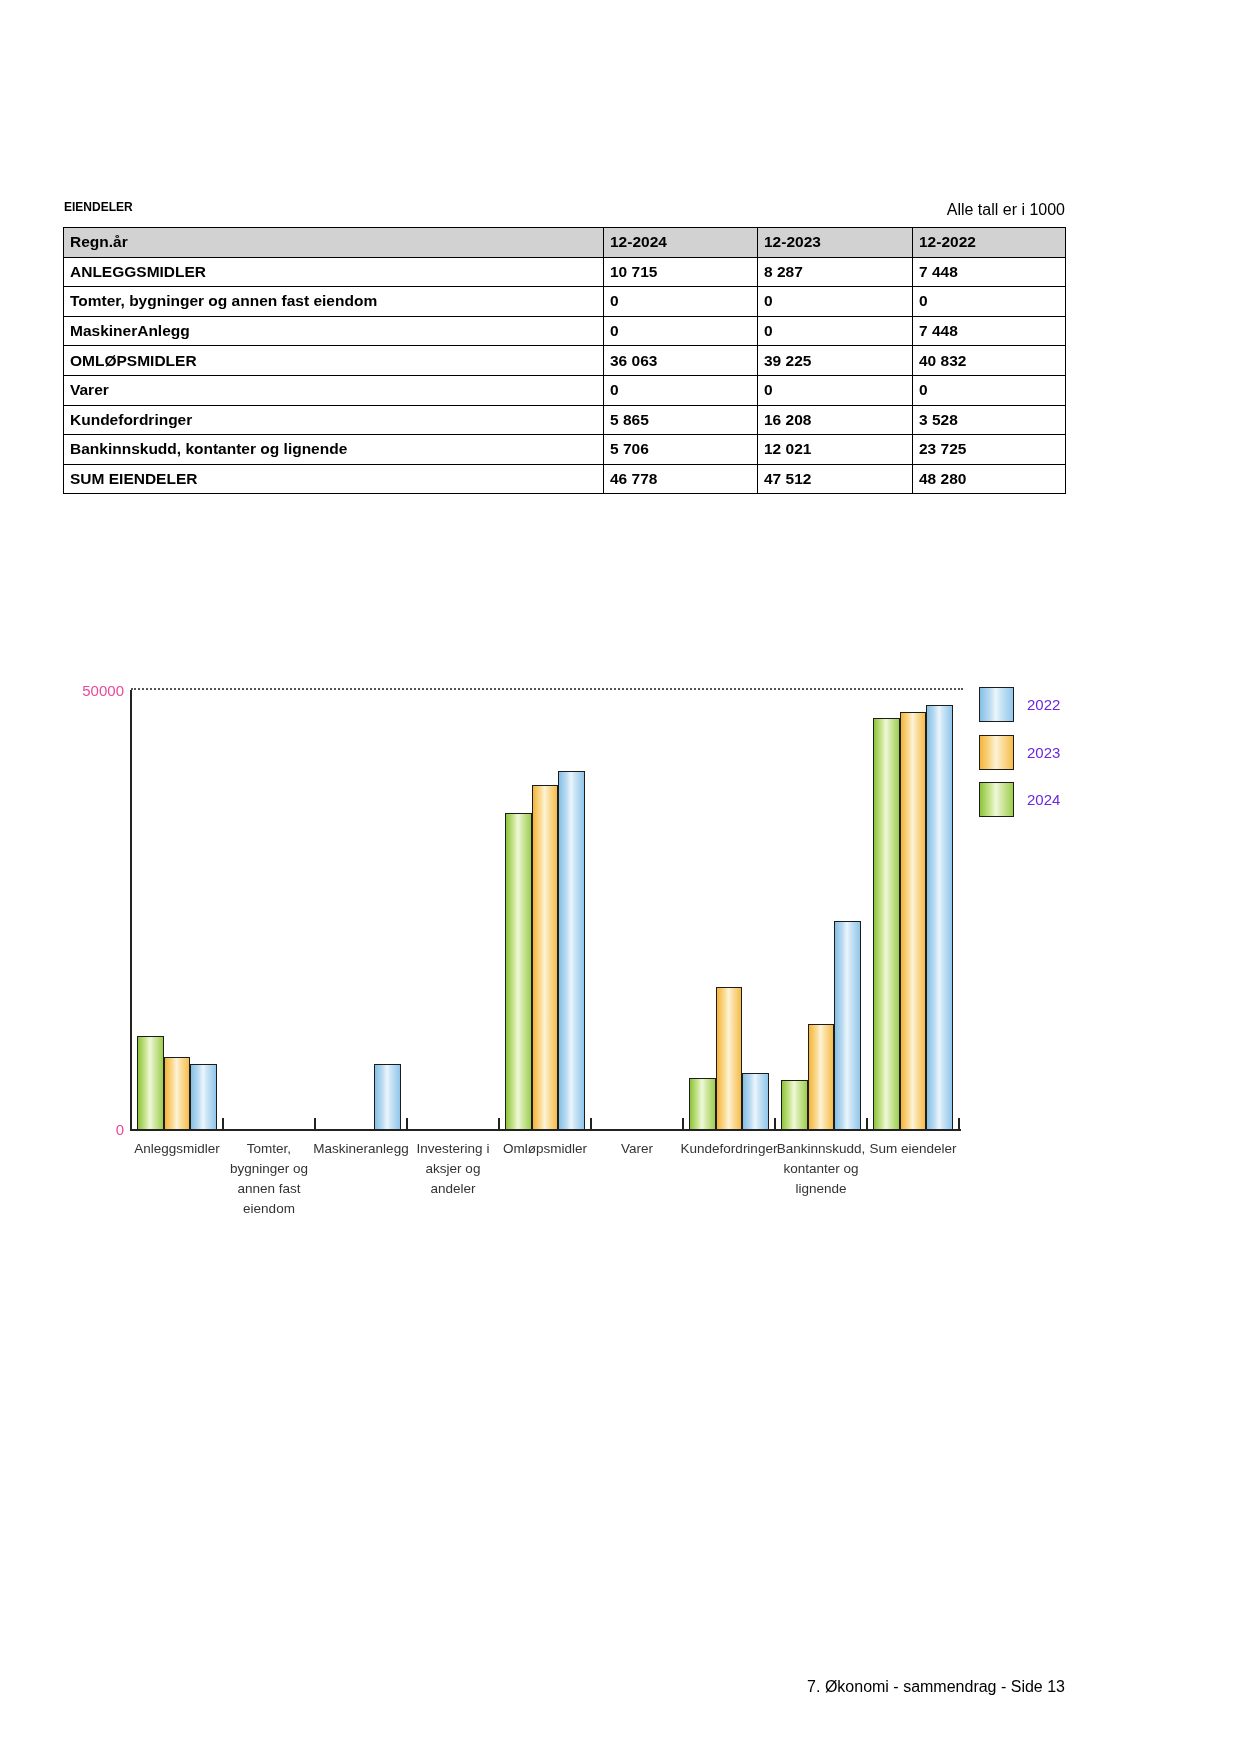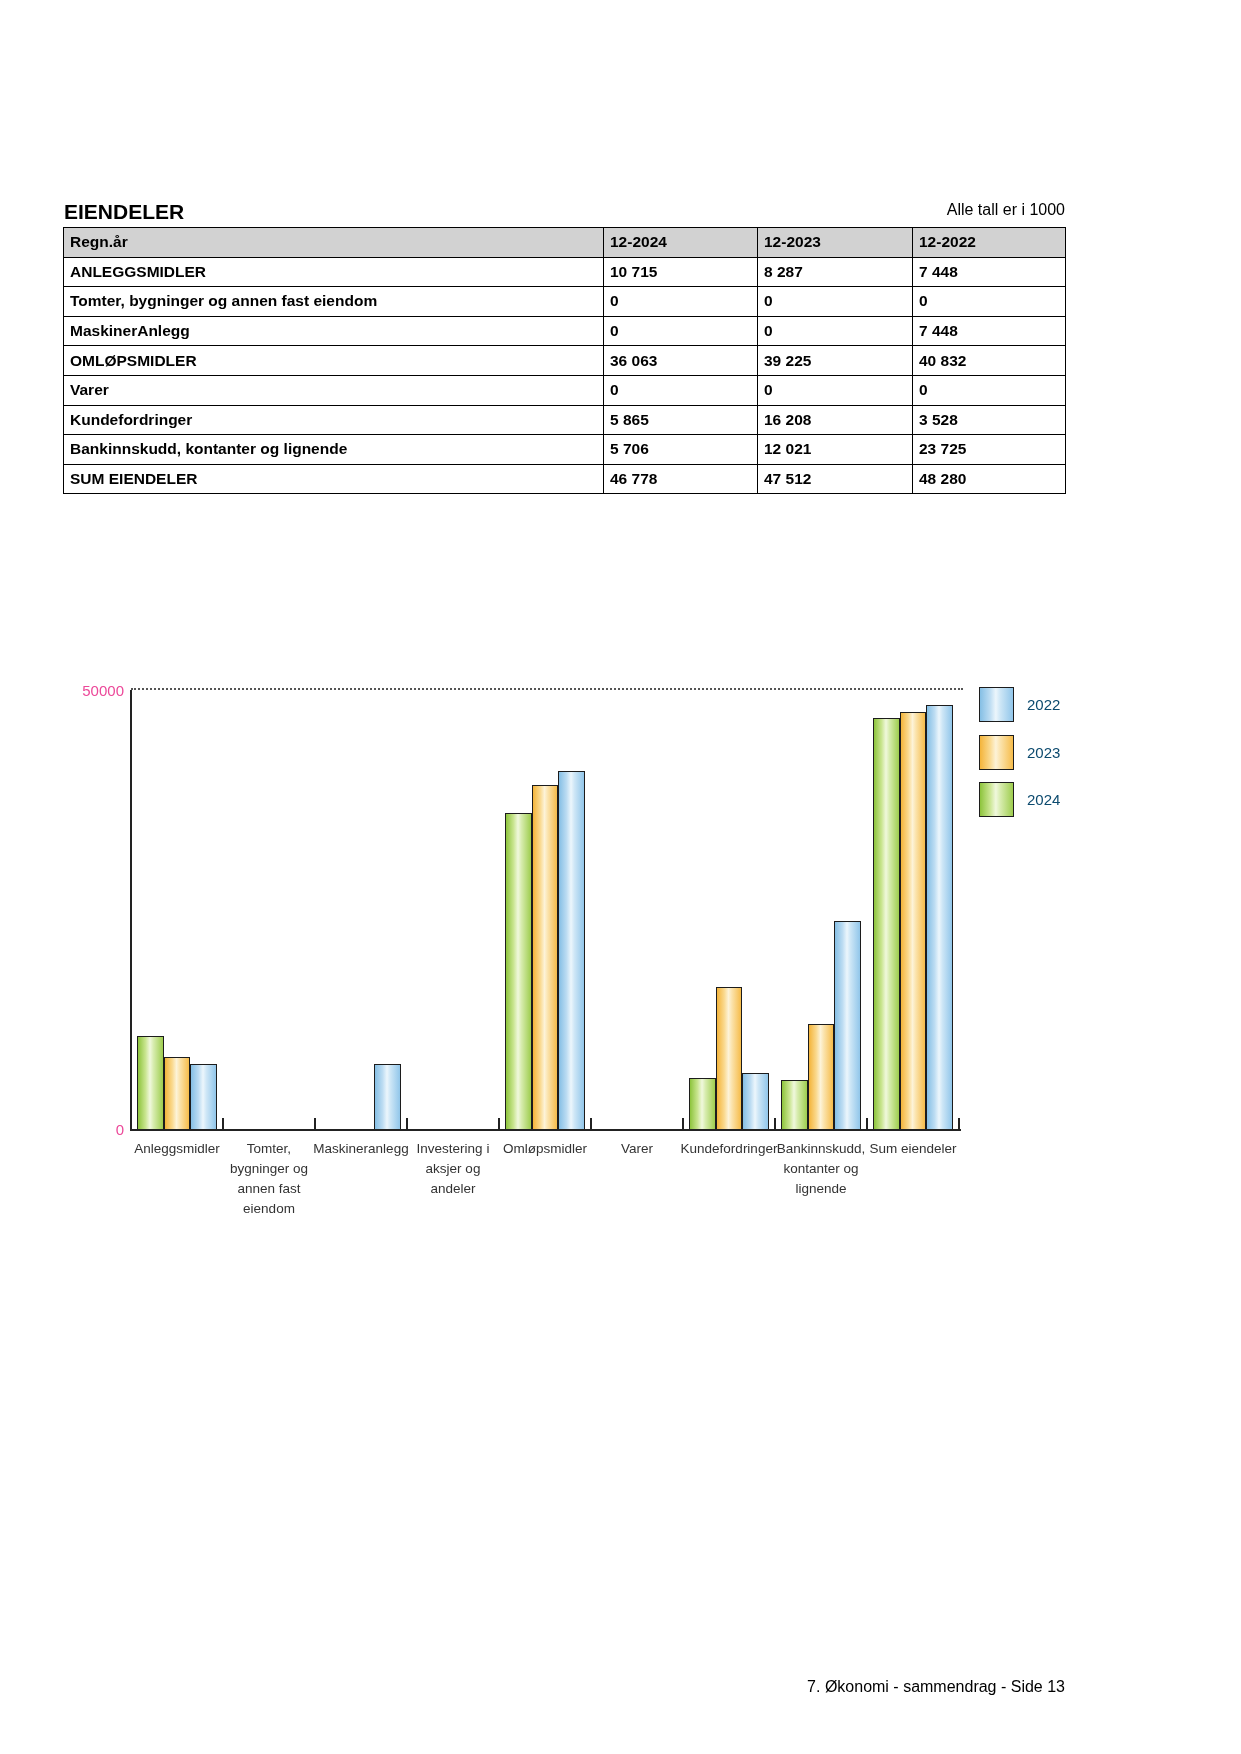--- a/index.html
+++ b/index.html
@@ -24,21 +24,21 @@
     font-size:47px; font-weight:400; padding:0 1px;
     background:linear-gradient(135deg,#8fb6d4 0%,#8fb6d4 38%,#35536d 40%,#35536d 100%);
     -webkit-background-clip:text; background-clip:text; color:transparent;
     vertical-align:-3px;
   }
   .logo .brad{color:#7ea9c8;}
 
   
   .section-title{
     position:absolute; left:64px; top:200px;
-    font-size:21px; font-weight:bold;
+    font-size:12px; font-weight:bold;
   }
   .units-note{
     position:absolute; right:176px; top:201px;
     font-size:16px;
   }
 
   
   table.assets{
     position:absolute; left:63px; top:227px;
     width:1002px; border-collapse:collapse; table-layout:fixed;
@@ -64,21 +64,21 @@
   .plot{position:absolute; left:131px; top:690px; width:828px; height:440px;}
   .bar{position:absolute; bottom:0; width:26.5px; border:1px solid #1c1c1c; box-sizing:border-box;}
   .fill-green{background:linear-gradient(90deg,#8dc43c 0%,#c9e590 30%,#f0f8dd 48%,#d7ecae 62%,#9ecd4e 100%);}
   .fill-orange{background:linear-gradient(90deg,#f4b43a 0%,#fad98e 30%,#fdf3d8 48%,#fbe3ac 62%,#f6bc4a 100%);}
   .fill-blue{background:linear-gradient(90deg,#85bfe5 0%,#bcdcf2 30%,#ecf6fc 48%,#cde6f6 62%,#91c6ea 100%);}
   .tick{position:absolute; bottom:0; width:2px; height:12px; background:#222;}
 
   .legend{position:absolute; left:979px; top:687px;}
   .legend-item{display:flex; align-items:center; margin-bottom:12.5px; height:35px;}
   .legend-swatch{width:35px; height:35px; border:1px solid #1c1c1c; box-sizing:border-box;}
-  .legend-label{margin-left:13px; font-size:15px; color:#0c4a6e;}
+  .legend-label{margin-left:13px; font-size:15px; color:#6d28d9;}
 
   .xlabels{position:absolute; left:131px; top:1139px; width:828px; height:90px;}
   .cat-label{position:absolute; width:120px; text-align:center; font-size:13.5px; line-height:20px; color:#333;}
   .cat-label div{white-space:nowrap;}
 
   
   .footer{
     position:absolute; right:176px; top:1678px;
     font-size:16px;
   }

